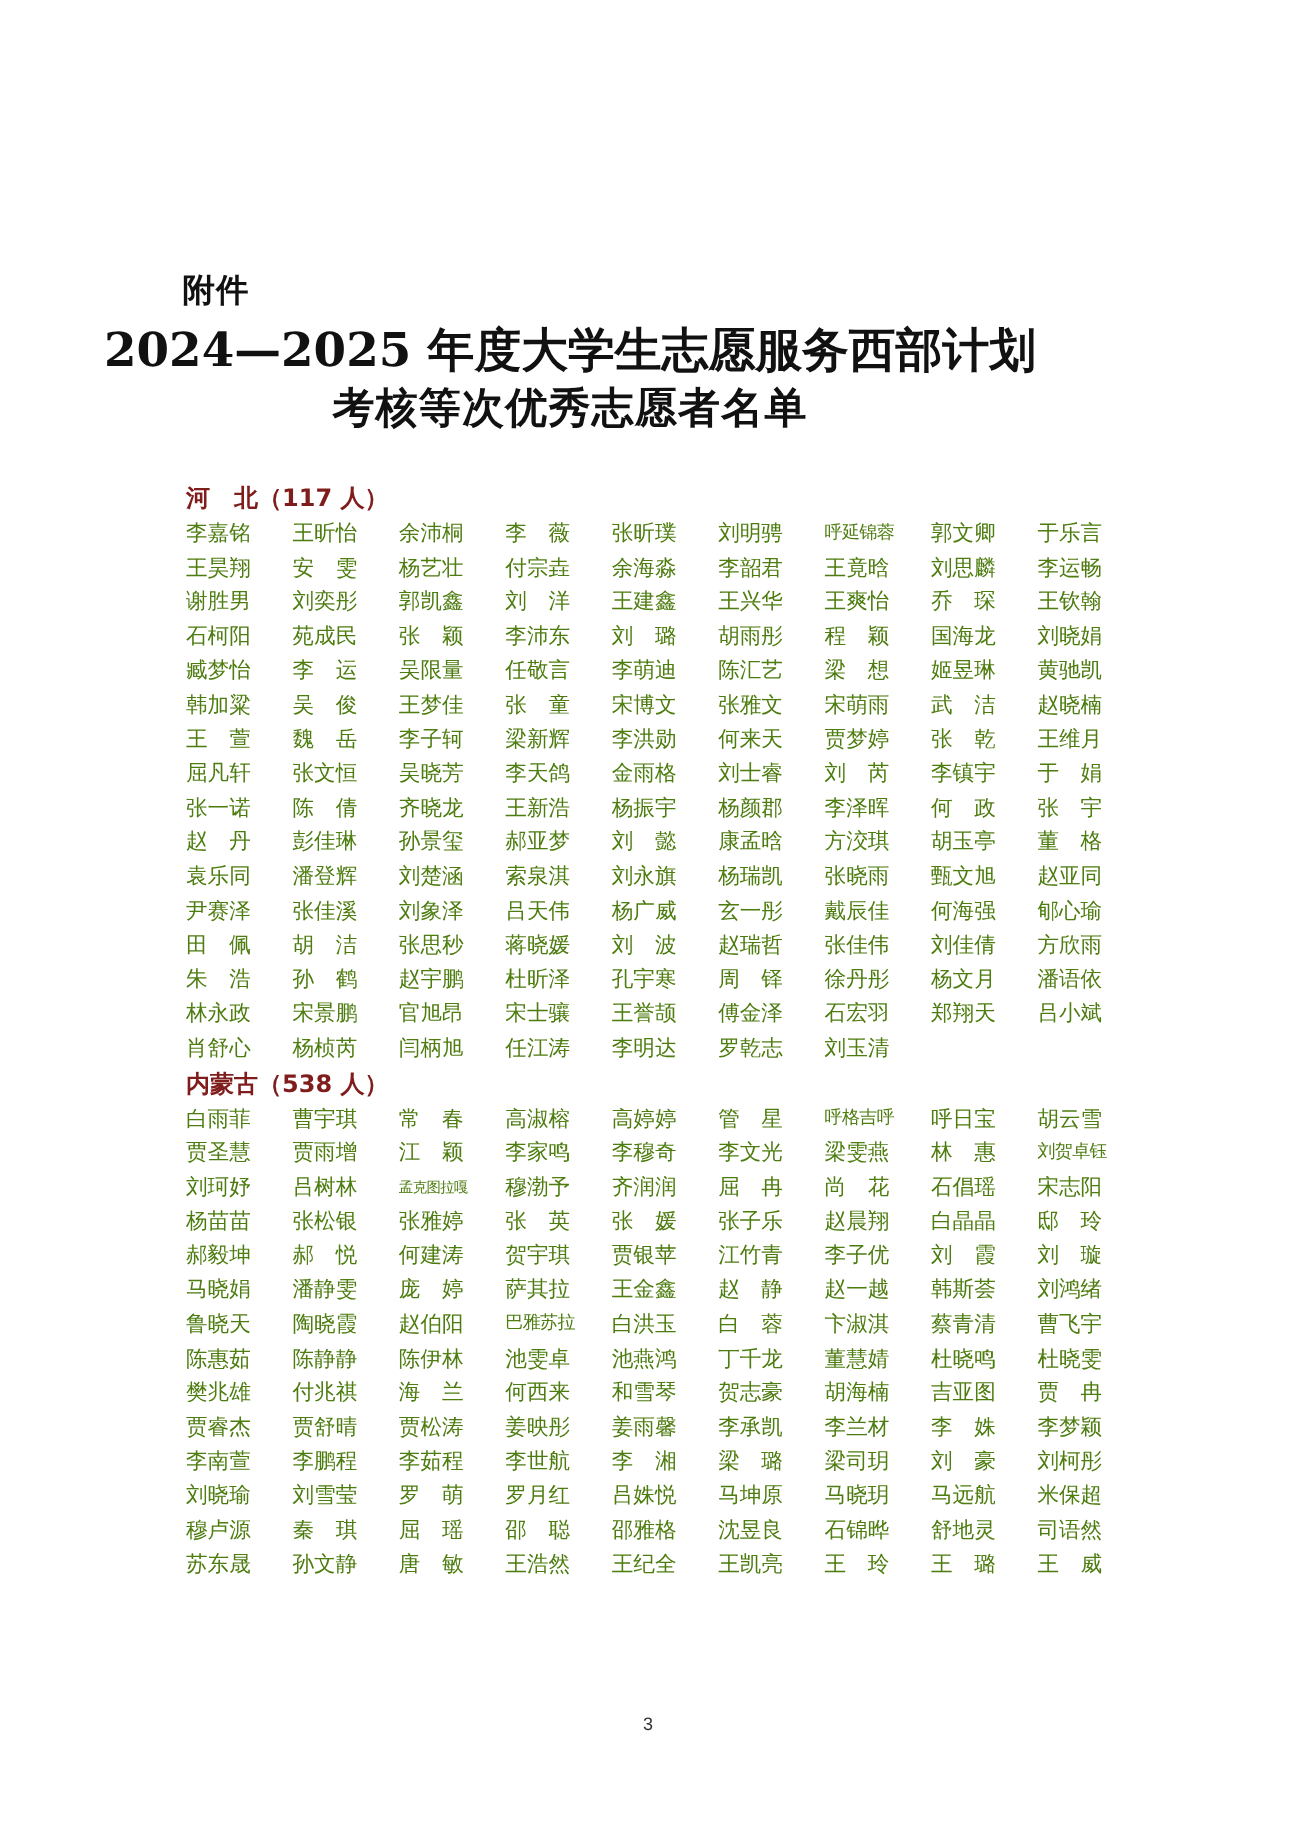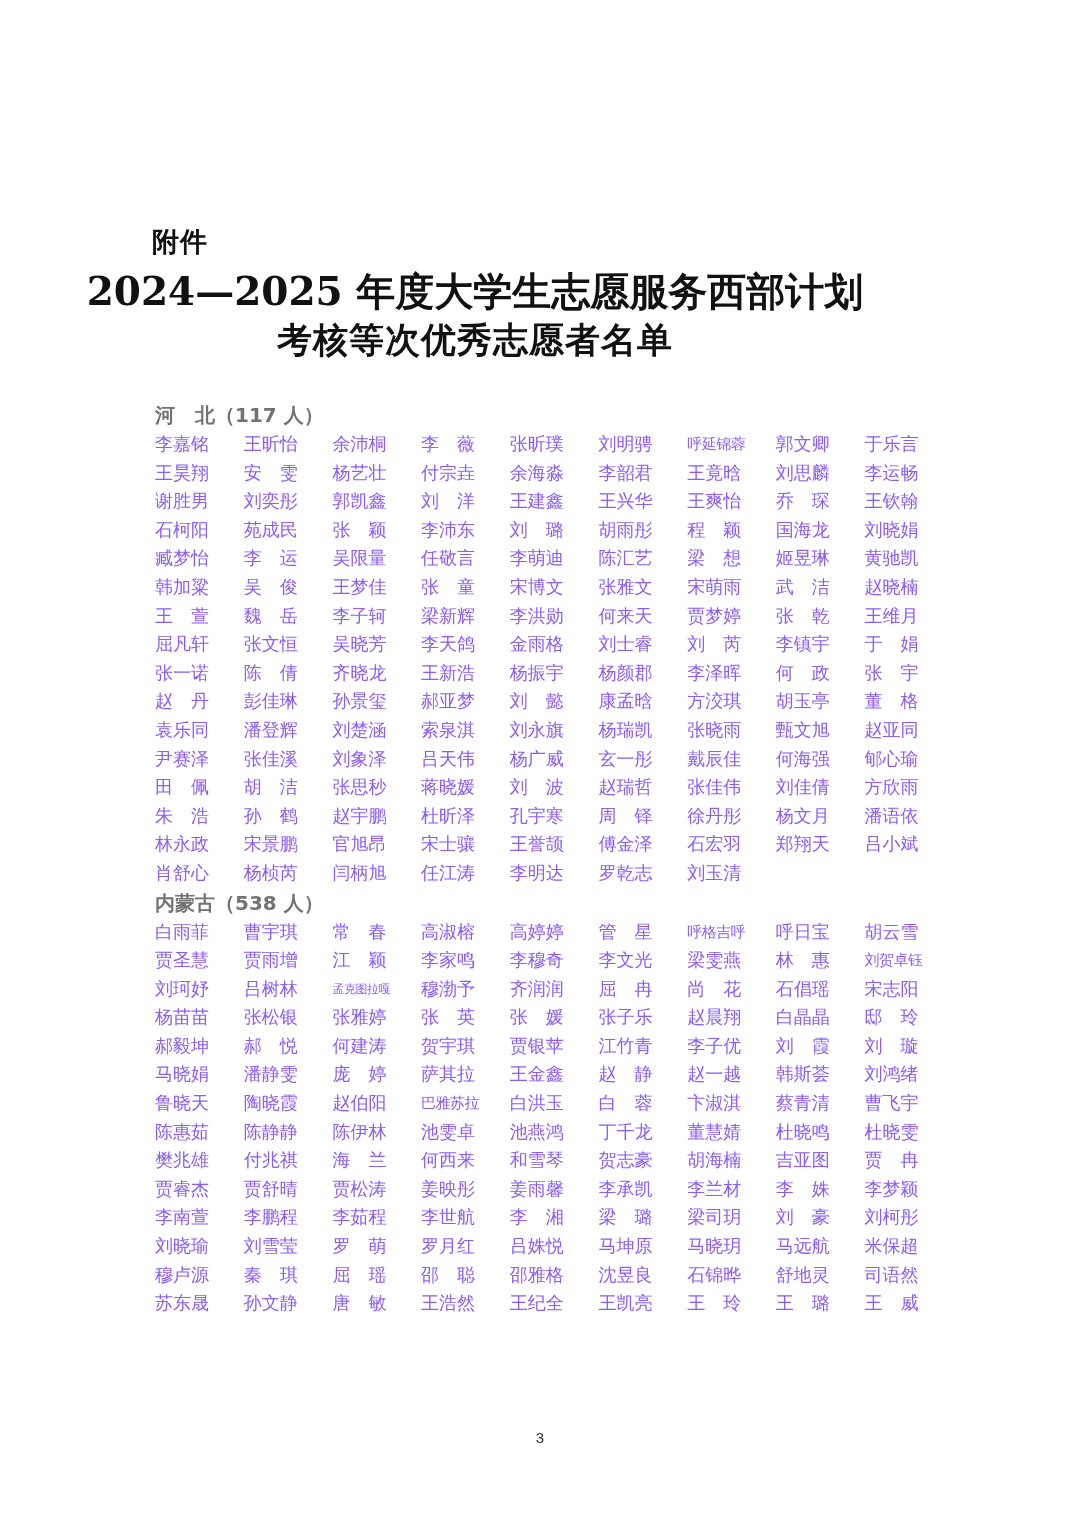--- a/index.html
+++ b/index.html
@@ -55,30 +55,30 @@
       left: 155px;
       top: 388px;
       width: 780px;
     }
     .section-header {
       font-family: "DejaVu Sans", "Liberation Sans", sans-serif;
       font-weight: bold;
       font-size: 20px;
       height: 30px;
       line-height: 30px;
-      color: #737373;
+      color: #7f1d1d;
       white-space: pre;
     }
     .name-grid {
       display: grid;
       grid-template-columns: repeat(9, 88.7px);
       grid-auto-rows: 28.6px;
       font-family: Liberation Sans, sans-serif;
       font-size: 18px;
-      color: #8b5cf6;
+      color: #4d7c0f;
     }
     .name-cell {
       line-height: 28.6px;
       white-space: nowrap;
       overflow: visible;
     }
     .name-cell.four {
       font-size: 15px;
       letter-spacing: -0.5px;
     }

